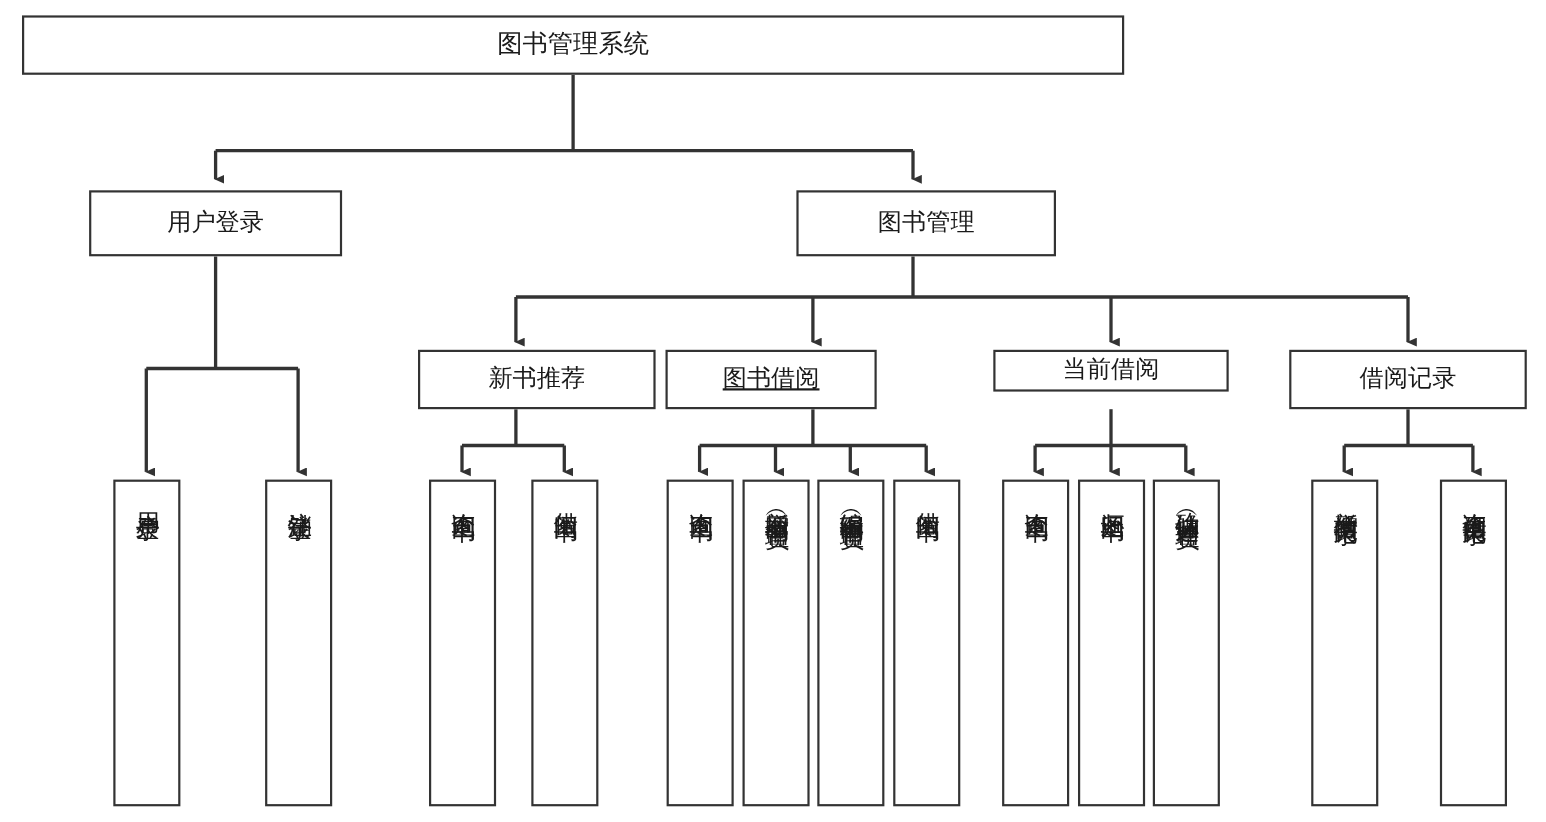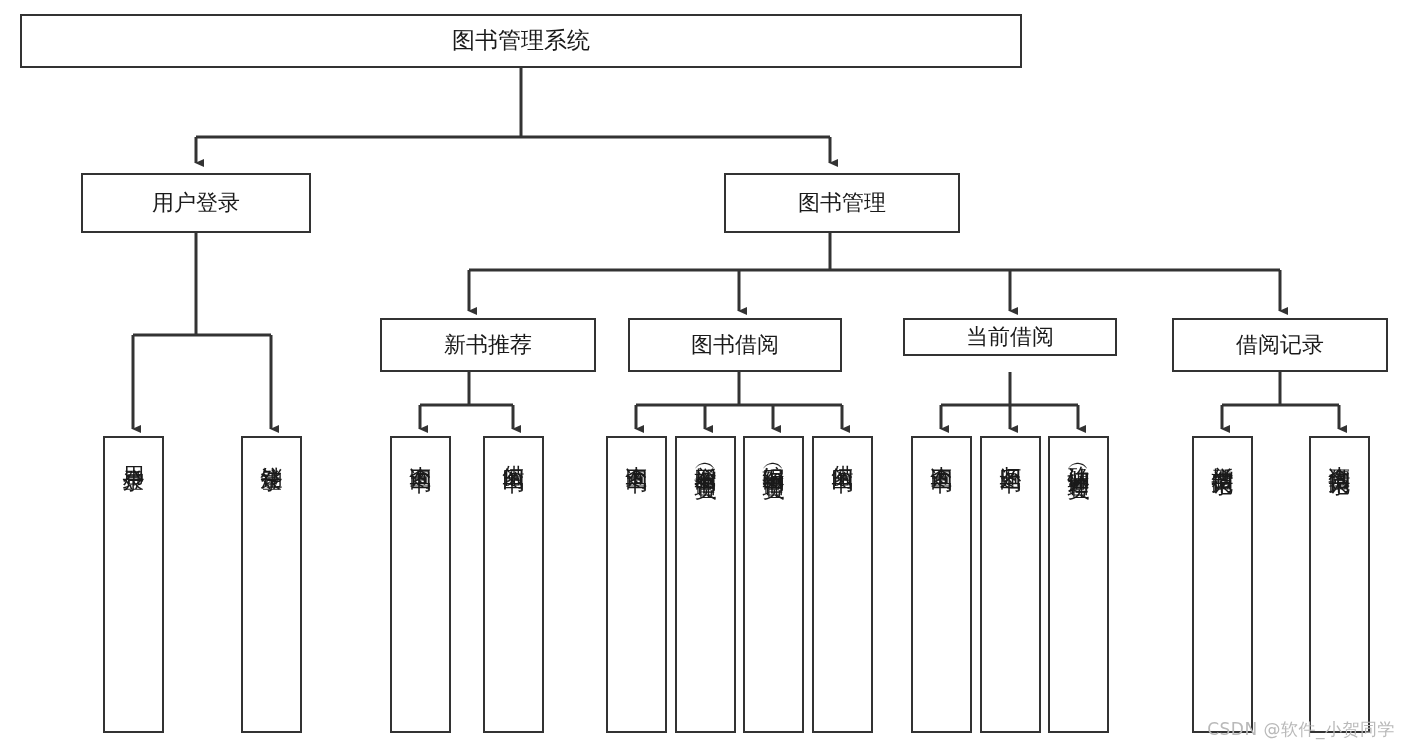--- a/index.html
+++ b/index.html
@@ -133,21 +133,21 @@
   <div class="node horizontal" style="left:81px; top:173px; width:230px; height:60px;">
     <span class="node-label">用户登录</span>
   </div>
   <div class="node horizontal" style="left:712px; top:173px; width:236px; height:60px;margin-left:12px;">
     <span class="node-label">图书管理</span>
   </div>
 
   <div class="node horizontal" style="left:362px; top:318px; width:216px; height:54px;margin-left:18px;">
     <span class="node-label">新书推荐</span>
   </div>
-  <div class="node horizontal" style="left:628px; top:318px; width:214px; height:54px;">
+  <div class="node horizontal" style="left:605px; top:318px; width:192px; height:54px;text-decoration:underline;">
     <span class="node-label">图书借阅</span>
   </div>
   <div class="node horizontal" style="left:903px; top:318px; width:214px; height:38px;">
     <span class="node-label">当前借阅</span>
   </div>
   <div class="node horizontal" style="left:1172px; top:318px; width:216px; height:54px;">
     <span class="node-label">借阅记录</span>
   </div>
 
   <div class="node vertical" style="left:103px; top:436px; width:61px; height:297px;">
@@ -187,15 +187,14 @@
     <span class="node-label">确认归还（管理员）</span>
   </div>
 
   <div class="node vertical" style="left:1192px; top:436px; width:61px; height:297px;">
     <span class="node-label">新增借阅记录</span>
   </div>
   <div class="node vertical" style="left:1309px; top:436px; width:61px; height:297px;">
     <span class="node-label">查询借阅记录</span>
   </div>
 
-  <div id="watermark">CSDN @软件_小贺同学</div>
 
 </div>
 
 </body></html>

